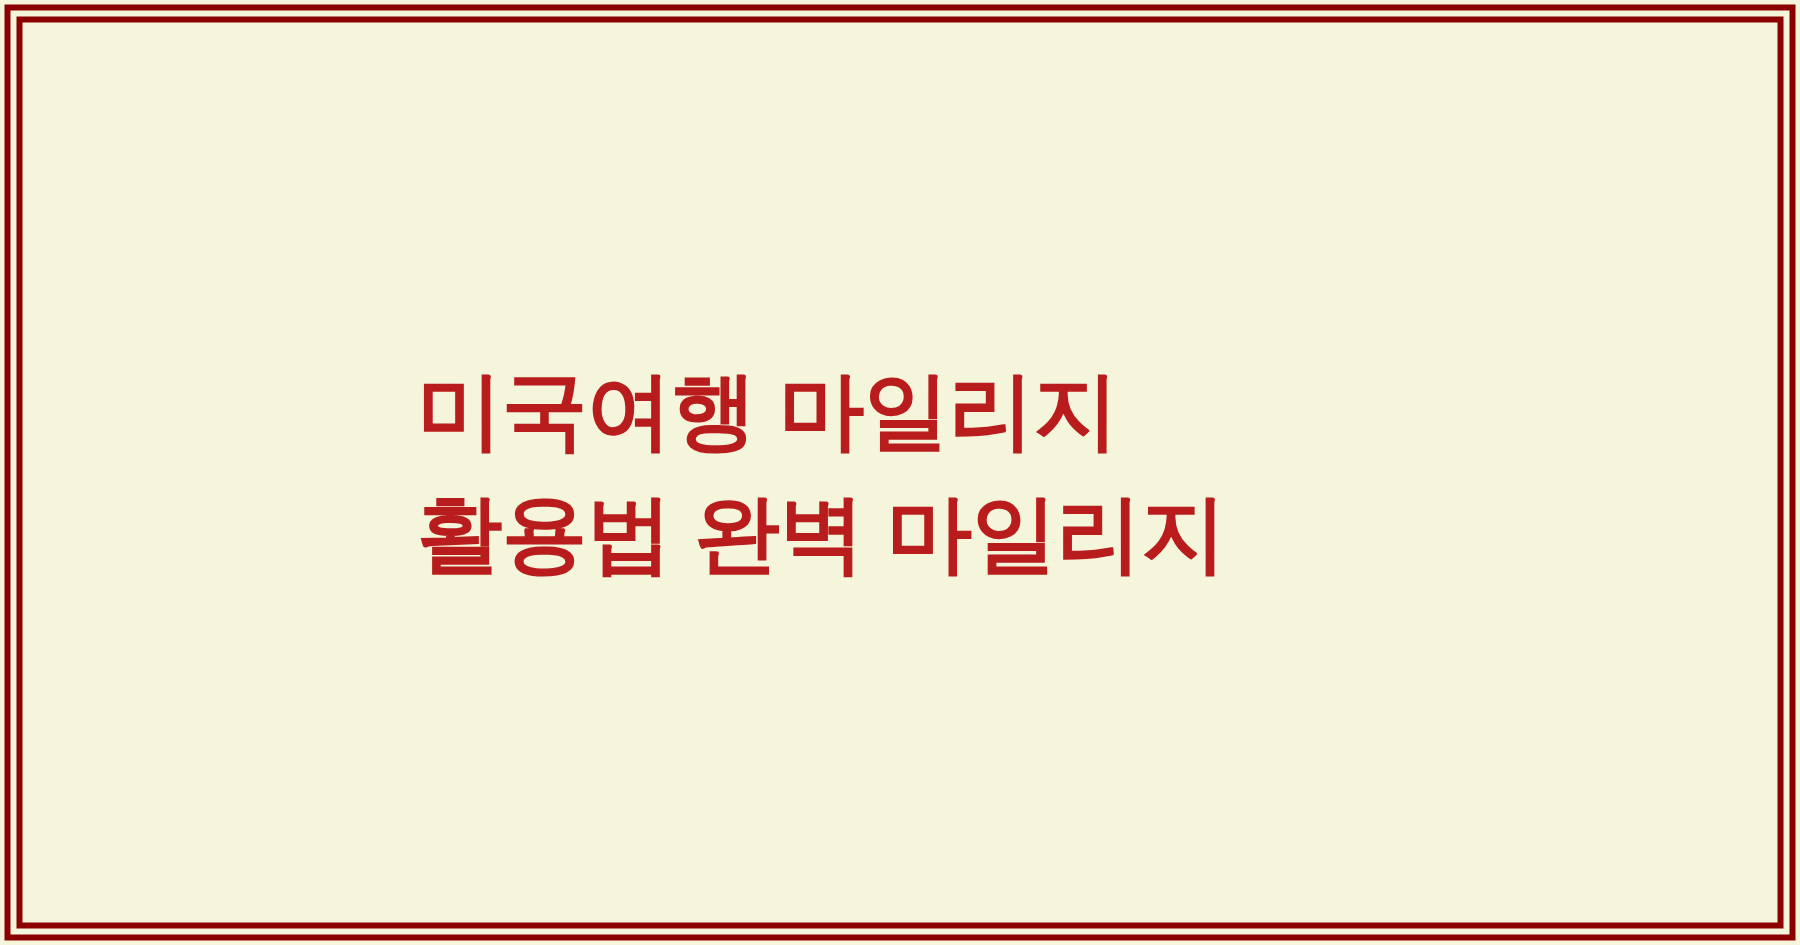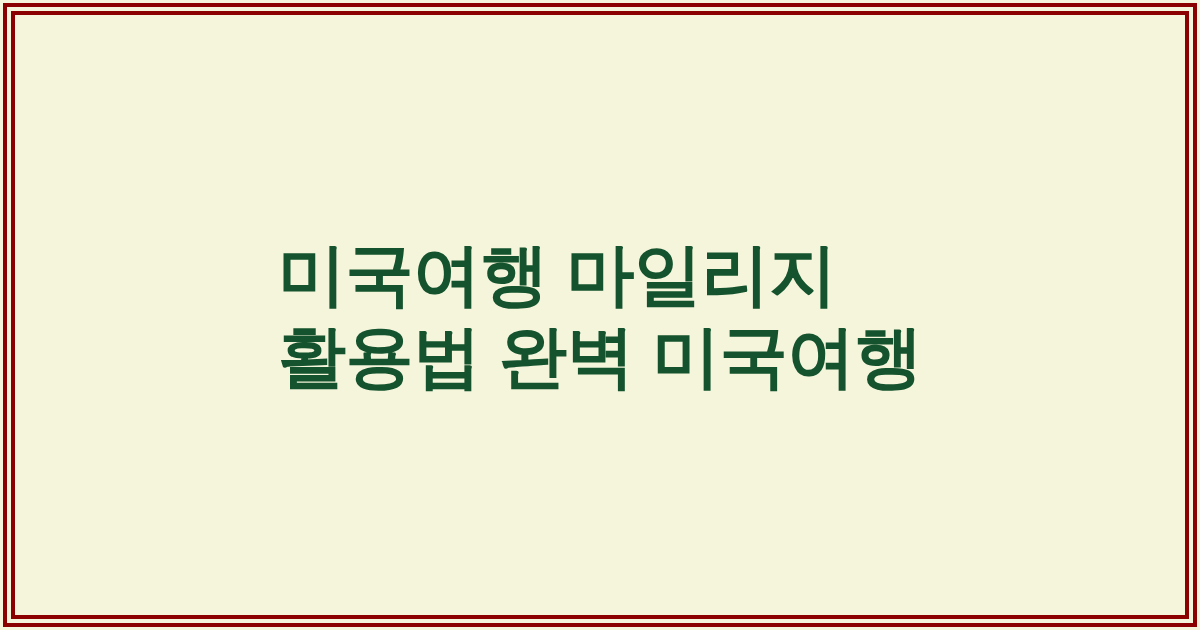--- a/index.html
+++ b/index.html
@@ -59,38 +59,38 @@
     padding-left: 278px;
     padding-right: 40px;
   }
 
   #title-block {
     display: block;
   }
 
   .title-line {
     display: block;
-    color: #14532d;
+    color: #b91c1c;
     font-family: "Liberation Sans", "DejaVu Sans", sans-serif;
-    font-size: 68px;
+    font-size: 57px;
     font-weight: bold;
     line-height: 82px;
     letter-spacing: -0.5px;
     white-space: nowrap;
     text-align: left;
   }
 </style>
 </head>
 <body>
 
 <div id="thumbnail-card">
 
   <div id="outer-frame"></div>
   <div id="inner-frame"></div>
 
   <div id="content-area">
     <div id="title-block">
       <span class="title-line">미국여행 마일리지</span>
-      <span class="title-line">활용법 완벽 미국여행</span>
+      <span class="title-line">활용법 완벽 마일리지</span>
     </div>
   </div>
 
 </div>
 
 </body></html>

